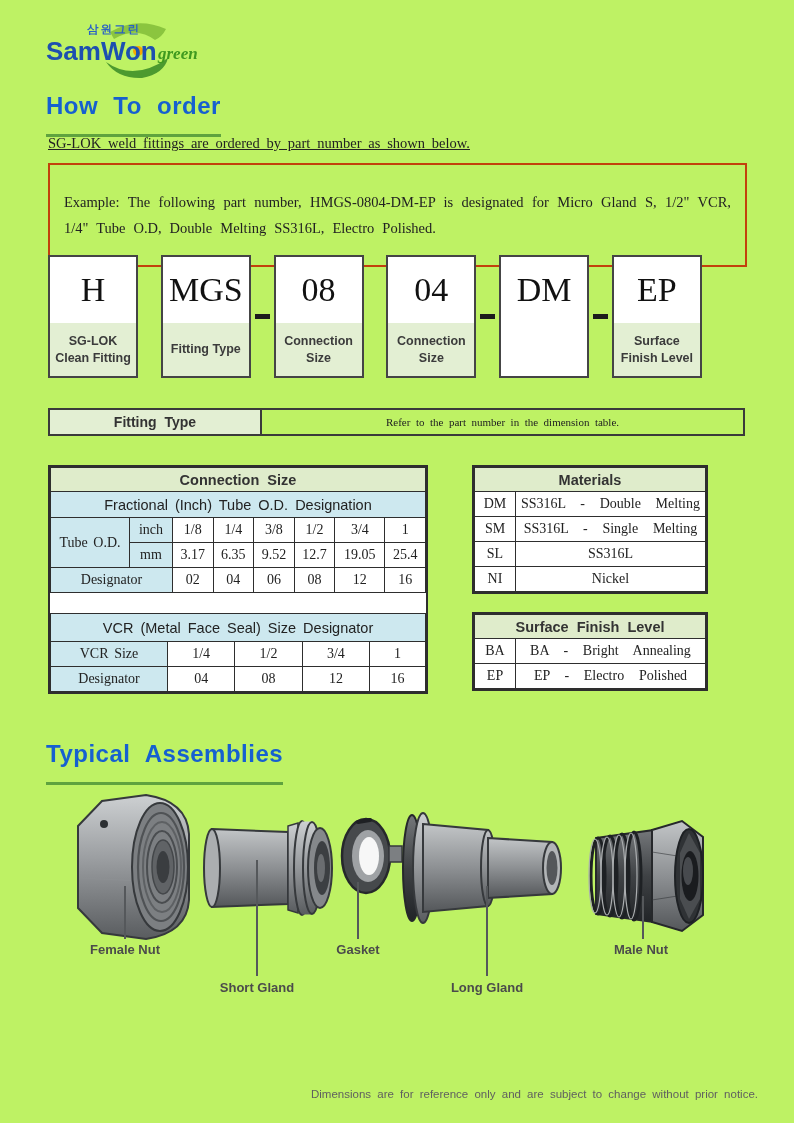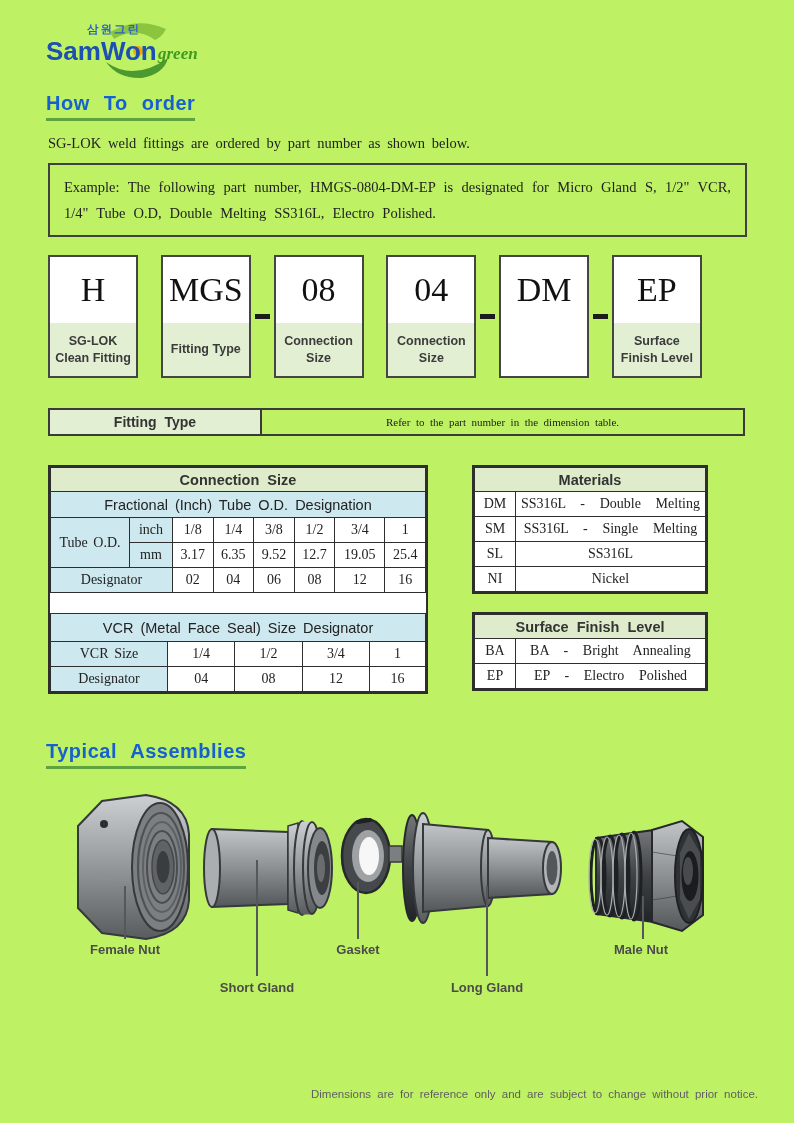--- a/index.html
+++ b/index.html
@@ -1,27 +1,27 @@
 <!DOCTYPE html>
 <html><head>
 <meta charset="utf-8">
 <style>
   html,body{margin:0;padding:0;background:#888;}
   #page{position:relative;width:794px;height:1123px;background:#bef264;margin:0 auto;
         font-family:"Liberation Serif", serif;color:#222;overflow:hidden;}
   .abs{position:absolute;}
 
   
-  .blue-head{font-family:"Liberation Sans", sans-serif;font-weight:bold;font-size:20px;
+  .blue-head{font-family:"Liberation Sans", sans-serif;font-weight:bold;font-size:24px;
              color:#1660d0;letter-spacing:0.5px;word-spacing:8px;display:inline-block;
-             padding-bottom:3px;border-bottom:3px solid #5fa33e;}
+             padding-bottom:14px;border-bottom:3px solid #5fa33e;}
 
   .intro{font-size:14.5px;color:#222;word-spacing:0.22em;}
 
-  .example-box{border:2px solid #404040;padding:9px 14px;font-size:14.5px;line-height:1.8;
+  .example-box{border:2px solid #c2410c;padding:24px 14px;font-size:14.5px;line-height:1.8;
                word-spacing:0.30em;text-align:justify;color:#222;}
 
   
   .seg-row{display:flex;justify-content:space-between;align-items:stretch;width:654px;height:123px;}
   .seg{width:90px;border:2px solid #454545;display:flex;flex-direction:column;box-sizing:border-box;background:#fff;}
   .seg-code{height:66px;display:flex;align-items:center;justify-content:center;
             font-family:"Liberation Serif", serif;font-size:34px;color:#111;font-weight:400;}
   .seg-label{flex:1;background:#e3efd3;display:flex;align-items:center;justify-content:center;text-align:center;
              font-family:"Liberation Sans", sans-serif;font-weight:bold;font-size:12.5px;line-height:1.3;
              color:#3b3b3b;padding:2px 3px;}
@@ -66,21 +66,21 @@
       <text x="47" y="17" font-family="Liberation Sans, sans-serif" font-size="11.5" font-weight="bold" fill="#2a62c4" letter-spacing="2">삼원그린</text>
       <text x="6" y="44" font-family="Liberation Sans, sans-serif" font-size="26" font-weight="bold" fill="#1d50b0">SamWon</text>
       <text x="118" y="43" font-family="Liberation Serif, serif" font-size="17" font-style="italic" font-weight="bold" fill="#3f9a1f">green</text>
     </svg>
   </div>
 
   <div class="abs" style="left:46px;top:92px;">
     <span class="blue-head">How To order</span>
   </div>
 
-  <div class="abs intro" style="left:48px;top:135px;width:700px;">SG-LOK weld fittings are ordered by part number as shown below.</div>
+  <div class="abs intro" style="left:48px;top:135px;width:700px;text-decoration:underline;">SG-LOK weld fittings are ordered by part number as shown below.</div>
 
   <div class="abs example-box" style="left:48px;top:163px;width:667px;">Example: The following part number, HMGS-0804-DM-EP is designated for Micro Gland S, 1/2" VCR, 1/4" Tube O.D, Double Melting SS316L, Electro Polished.</div>
 
   <div class="abs seg-row" style="left:48px;top:255px;">
     <div class="seg">
       <div class="seg-code">H</div>
       <div class="seg-label">SG-LOK Clean Fitting</div>
     </div>
     <div class="gapcell">
         <div class="dash" style="visibility: hidden;"></div>

